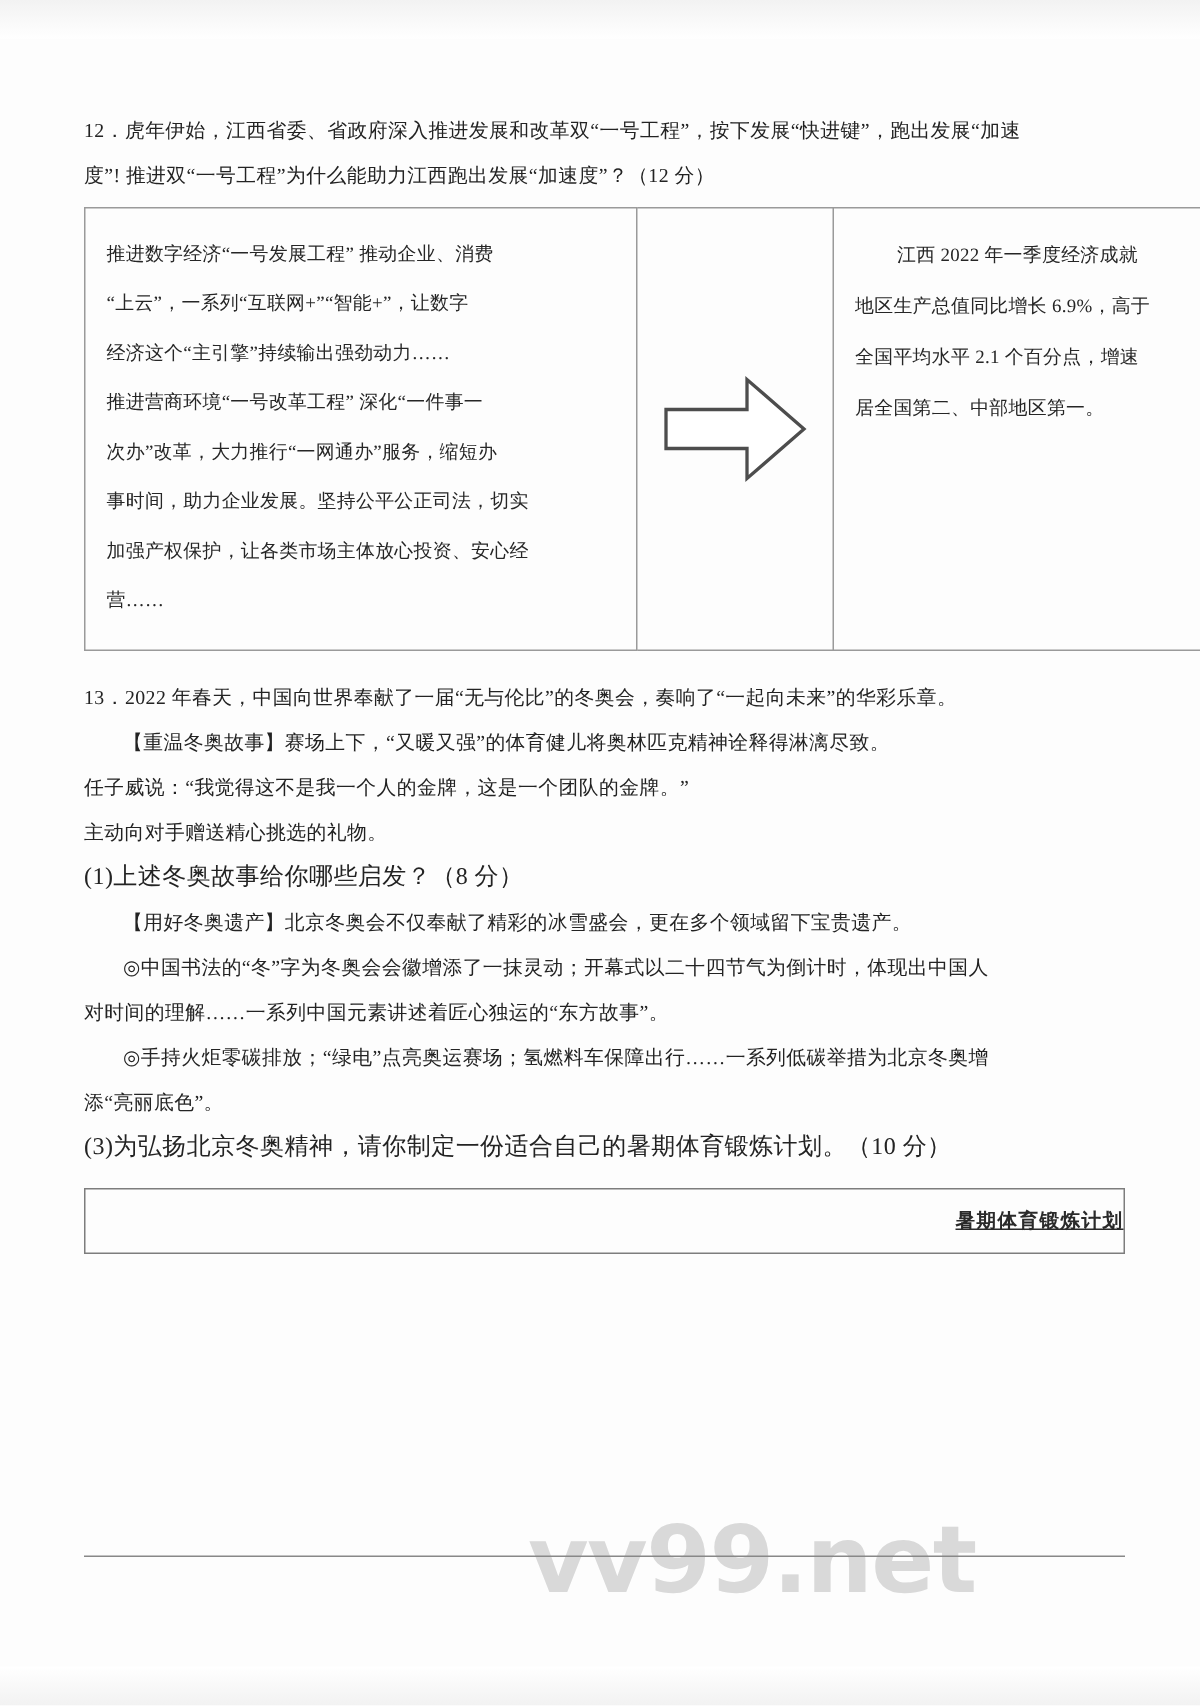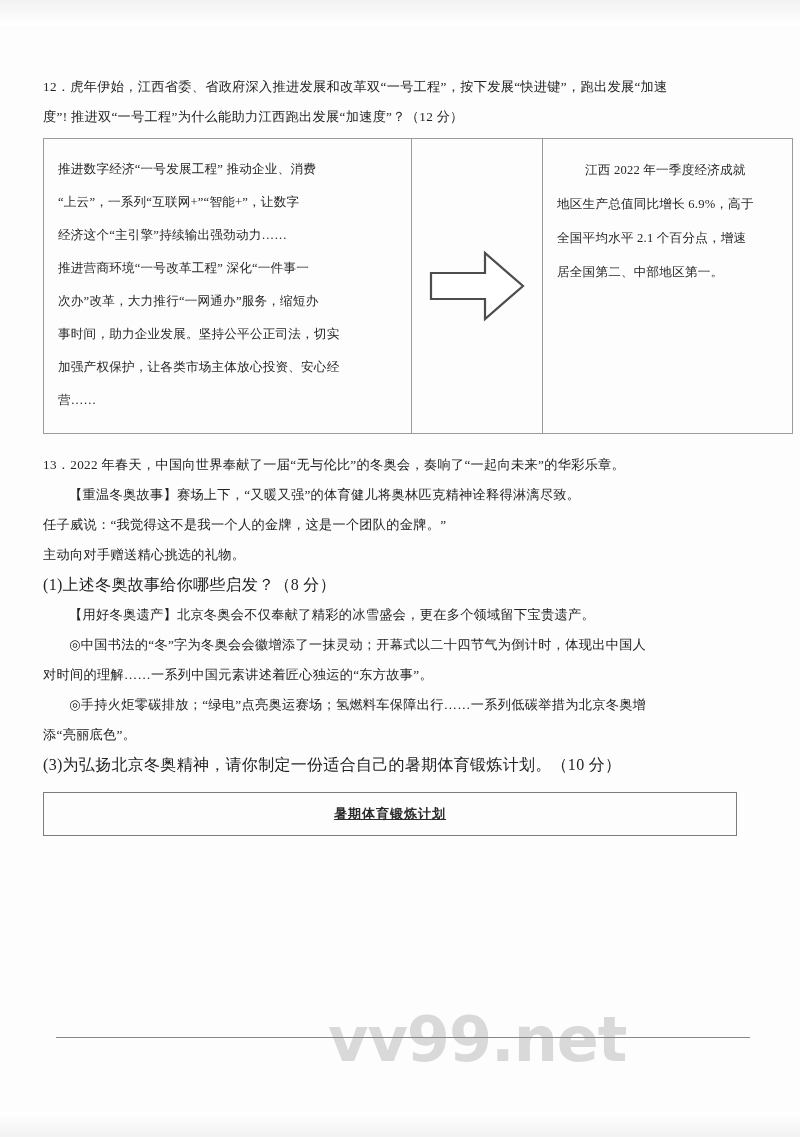--- a/index.html
+++ b/index.html
@@ -30,21 +30,21 @@
   }
   .page-edge-bottom {
     position: absolute;
     left: 0; right: 0; bottom: 0;
     height: 26px;
     background: linear-gradient(#ffffff, #f2f2f2);
   }
 
   .content {
     position: absolute;
-    left: 43px;
+    left: 56px;
     top: 72px;
     width: 696px;
   }
 
   
   .q-line {
     font-size: 13.2px;
     line-height: 30px;
     letter-spacing: 0.3px;
     color: #232323;
@@ -119,21 +119,21 @@
     line-height: 30px;
   }
 
   .plan-box {
     border: 1.4px solid #7d7d7d;
     height: 42px;
     margin-top: 12px;
     width: 692px;
     display: flex;
     align-items: center;
-    justify-content: center;
+    justify-content: flex-end;
     background: transparent;
   }
   .plan-title {
     font-size: 13px;
     font-weight: bold;
     text-decoration: underline;
     letter-spacing: 1px;
     color: #2a2a2a;
   }
 
@@ -142,21 +142,21 @@
     position: absolute;
     left: 56px;
     top: 1037px;
     width: 694px;
     border-top: 1.1px solid #888888;
   }
 
   
   .watermark {
     position: absolute;
-    left: 328px;
+    left: 352px;
     top: 1003px;
     font-family: "DejaVu Sans", sans-serif;
     font-size: 62px;
     font-weight: bold;
     color: #d9d9d9;
     letter-spacing: -1px;
     user-select: none;
     white-space: nowrap;
     z-index: 0;
   }

